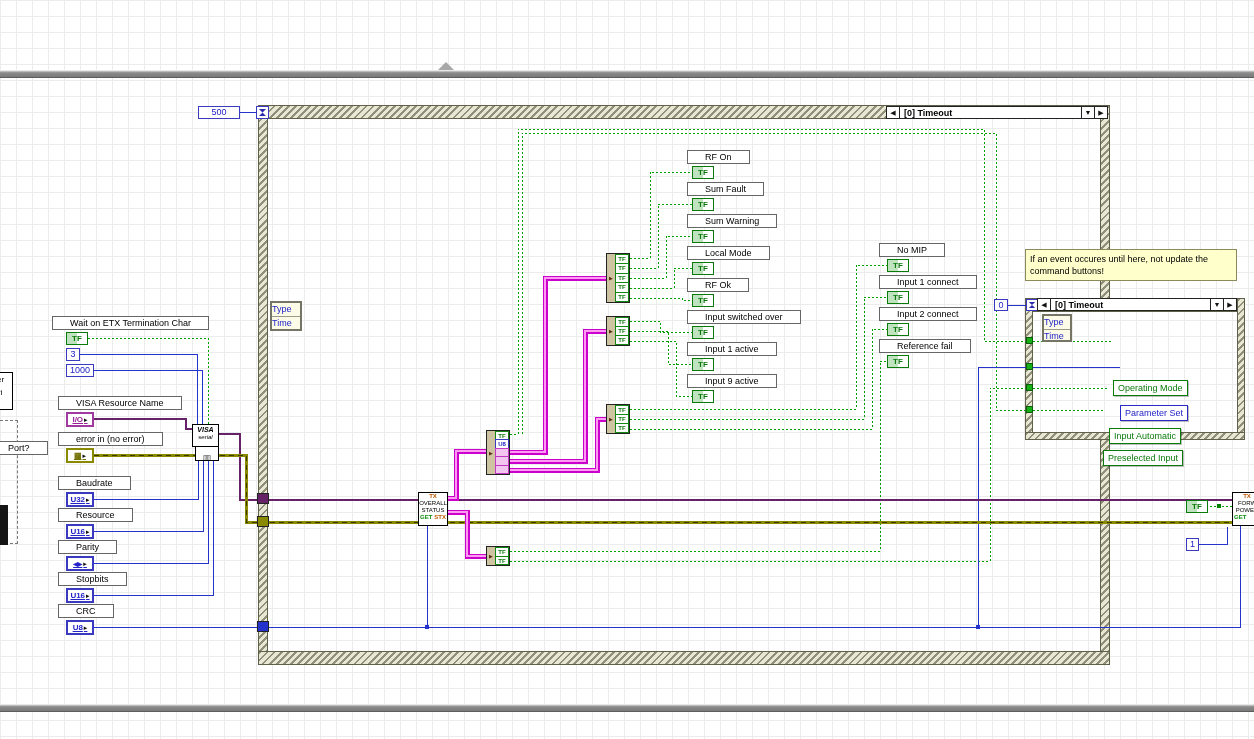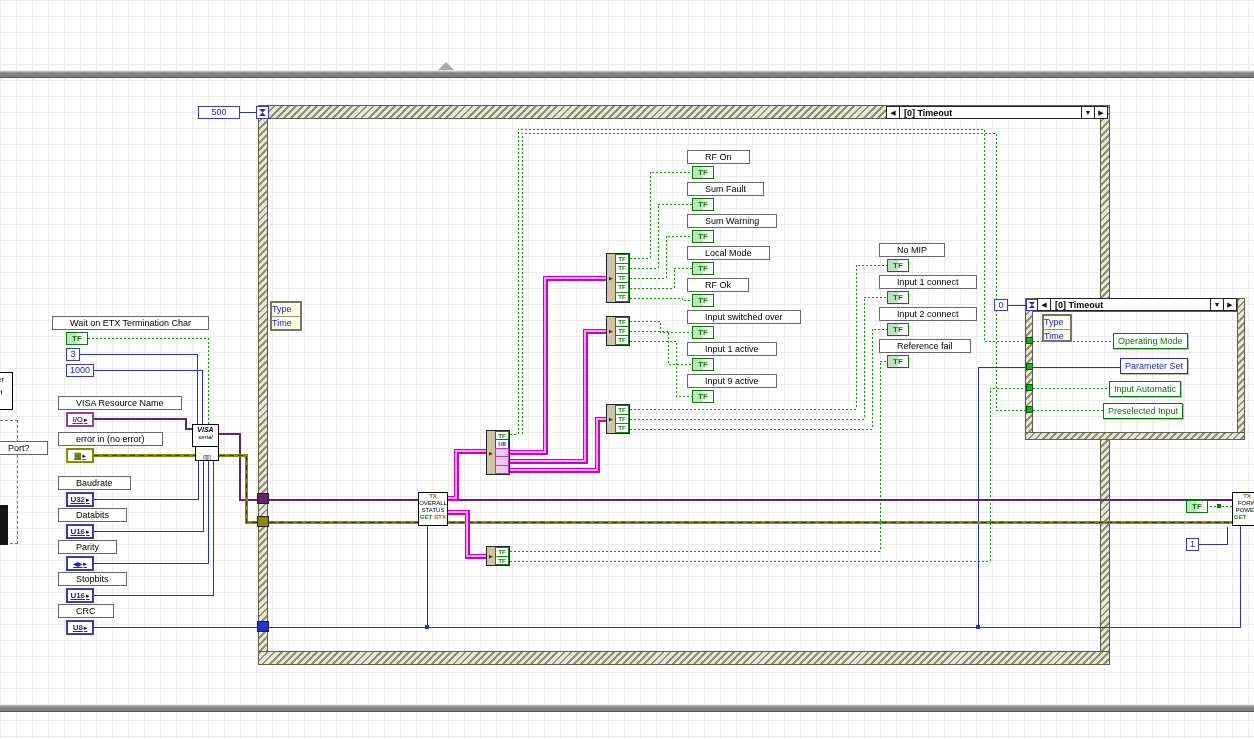--- a/index.html
+++ b/index.html
@@ -49,21 +49,21 @@
   .t-gr{color:#0a8a0a;font-weight:bold;}
   .unb{display:flex;border:1px solid #222;background:#cfc4a2;z-index:4;}
   .unb .in{width:8px;display:flex;align-items:center;justify-content:center;font-size:5px;color:#5a2d0d;}
   .unb .rows{flex:1;display:flex;flex-direction:column;}
   .unb .rows div{flex:1;background:#fff;border:1px solid #118811;margin-top:-1px;color:#0a7a0a;
     font-weight:bold;font-size:6px;line-height:8px;text-align:center;min-height:0;}
   .unb .rows div:first-child{margin-top:0;}
   .unb .rows .r-u8{color:#2323c8;border-color:#3a3ac0;}
   .unb .rows .r-pk{background:#f2c6ee;border-color:#c238c2;}
   .local{background:#fff;border:1px solid;font-size:9px;line-height:14px;height:16px;padding:0 4px;
-    z-index:4;box-shadow:1px 1px 0 rgba(0,0,0,.25);white-space:nowrap;}
+    z-index:4;box-shadow:1px 1px 0 rgba(0,0,0,.25);white-space:nowrap;margin-top:47px;}
   .local.green{color:#0a7a0a;border-color:#0a7a0a;}
   .local.blue{color:#2323c8;border-color:#2a2ac8;}
   .hg{border:1px solid #3a3ac0;background:#fff;z-index:4;display:flex;align-items:center;justify-content:center;}
   .gterm{background:#17b017;border:1px solid #0a5c0a;width:7px;height:7px;z-index:4;}
   .tunnel{border:1px solid #222;z-index:4;}
   .splitter{background:linear-gradient(#cdcdcd,#8a8a8a 30%,#7b7b7b);border-top:1px solid #e9e9e9;
     border-bottom:1px solid #5c5c5c;z-index:5;}
   .grip{width:0;height:0;border-left:8px solid transparent;border-right:8px solid transparent;
     border-bottom:8px solid #a8a8a8;z-index:5;}
   .dashed{border:1px dashed #777;z-index:4;}
@@ -192,21 +192,21 @@
     <span>▦</span>
     <span class="out">▸</span>
   </div>
 
   <div class="abs lbl" style="left:58px;top:476px">Baudrate</div>
   <div class="abs term" style="left:66px;top:492px;width:28px">
     <span>U32</span>
     <span class="out">▸</span>
   </div>
 
-  <div class="abs lbl" style="left:58px;top:508px">Databits</div>
+  <div class="abs lbl" style="left:58px;top:508px">Resource</div>
   <div class="abs term" style="left:66px;top:524px;width:28px">
     <span>U16</span>
     <span class="out">▸</span>
   </div>
 
   <div class="abs lbl" style="left:58px;top:540px">Parity</div>
   <div class="abs term" style="left:66px;top:556px;width:28px">
     <span style="font-size:6px">◀▶</span>
     <span class="out">▸</span>
   </div>
@@ -315,20 +315,21 @@
 
   <div class="abs lbl" style="left:879px;top:243px">No MIP</div>
   <div class="abs tf" style="left:887px;top:259px">TF</div>
   <div class="abs lbl" style="left:879px;top:275px">Input 1 connect</div>
   <div class="abs tf" style="left:887px;top:291px">TF</div>
   <div class="abs lbl" style="left:879px;top:307px">Input 2 connect</div>
   <div class="abs tf" style="left:887px;top:323px">TF</div>
   <div class="abs lbl" style="left:879px;top:339px">Reference fail</div>
   <div class="abs tf" style="left:887px;top:355px">TF</div>
 
+  <div class="abs comment" style="left:1025px;top:249px;width:212px">If an event occures until here, not update the command buttons!</div>
 
   <div class="abs nconst" style="left:994px;top:299px;width:14px;height:12px">0</div>
   <div class="abs hg" style="left:1026px;top:299px;width:12px;height:12px">
     <svg width="8" height="8" viewBox="0 0 9 9">
         <path d="M1,1 H8 L1,8 H8 Z" fill="#2a2ab0"></path>
       </svg>
   </div>
   <div class="abs selector" style="left:1037px;top:298px;width:200px;height:13px">
     <span class="sel-a l">◀</span>
     <span class="sel-t">[0] Timeout</span>

